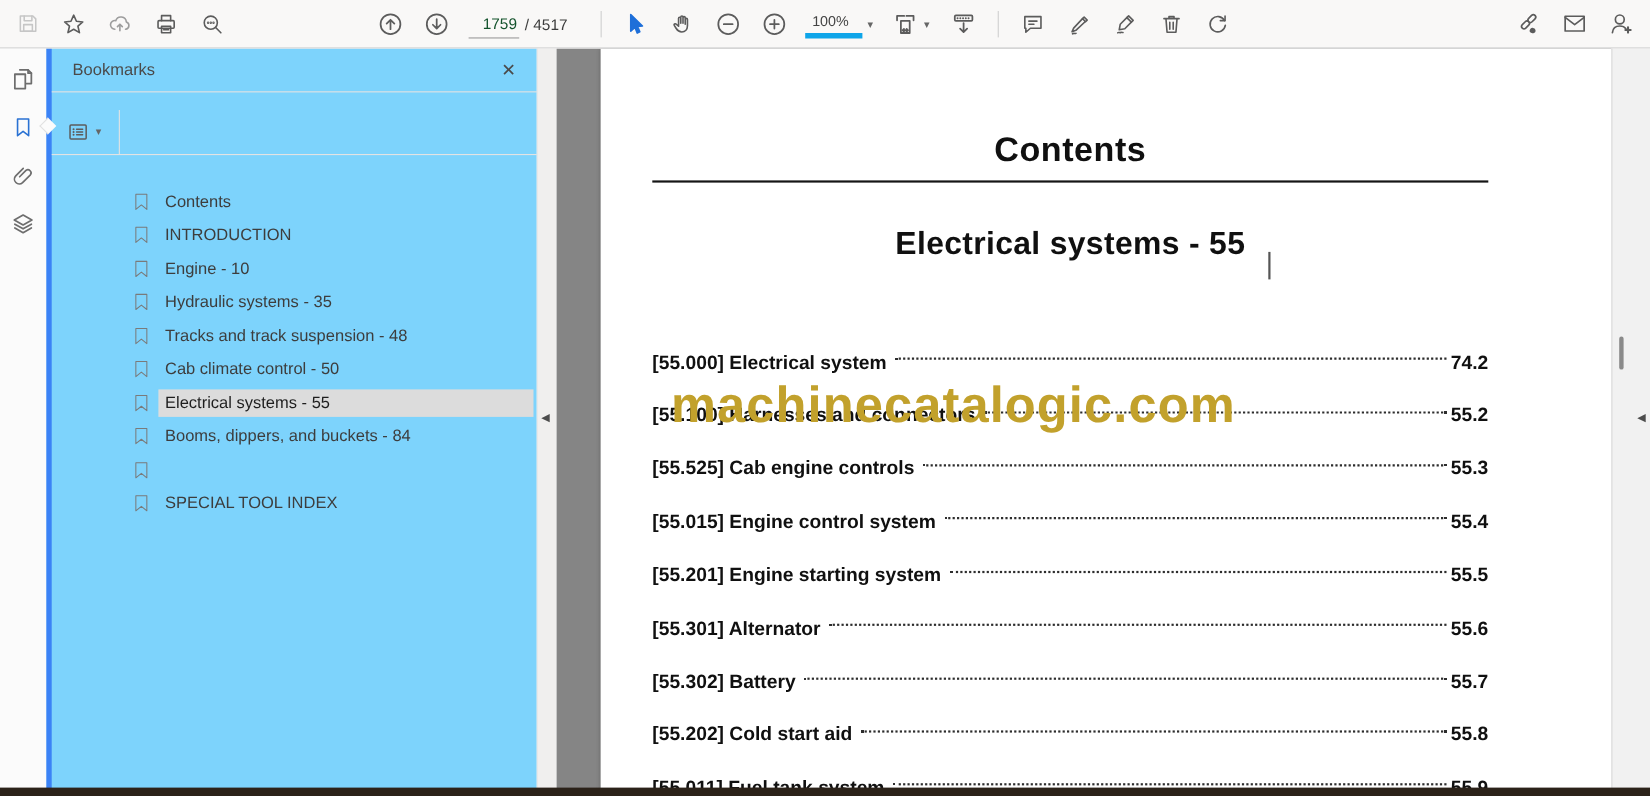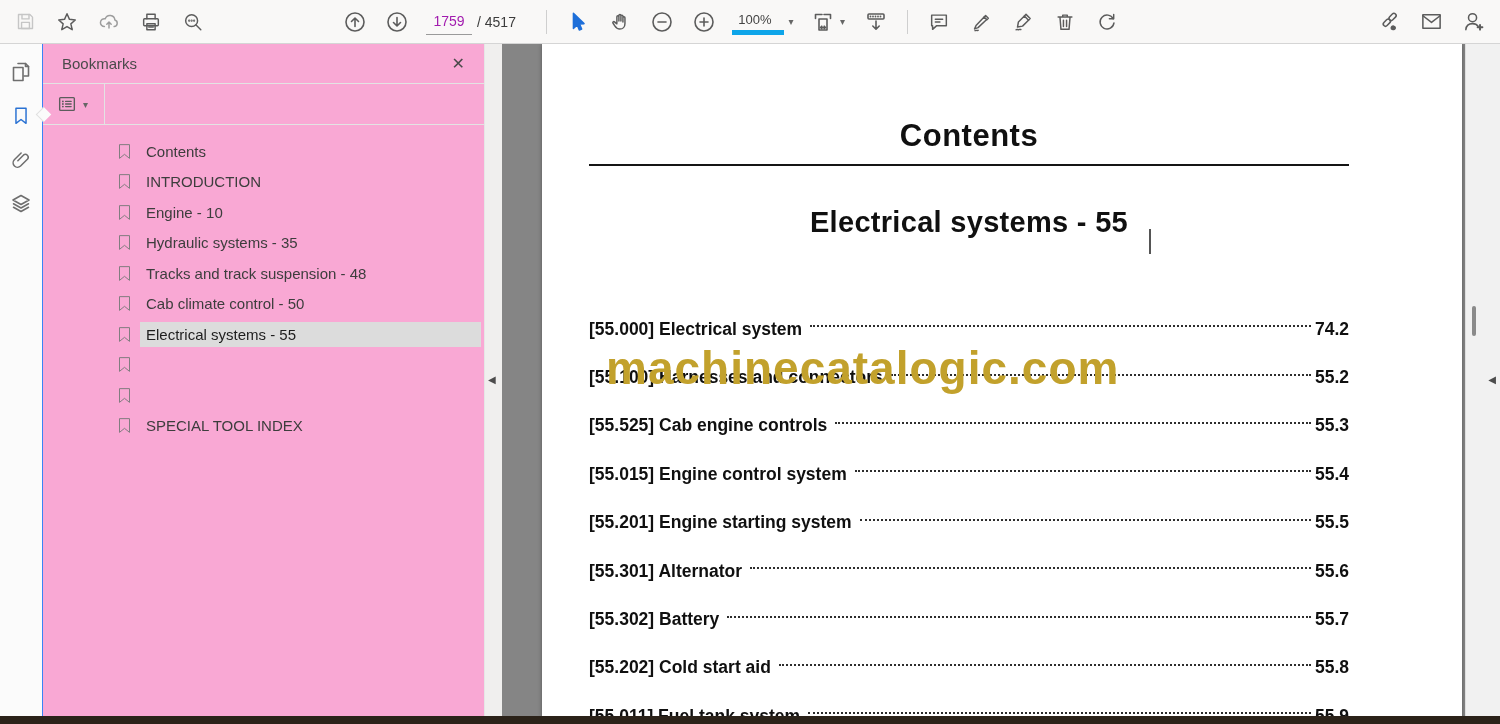--- a/index.html
+++ b/index.html
@@ -14,21 +14,21 @@
     background:#f9f8f7;border-bottom:1px solid #d5d5d5;
     display:flex;align-items:center;z-index:10;
   }
   .tb-btn{width:42px;height:34px;display:flex;align-items:center;justify-content:center;flex:none;border-radius:3px;}
   .tb-btn svg{stroke:#5c5c5c;fill:none;stroke-width:1.6;stroke-linecap:round;stroke-linejoin:round;}
   .tb-btn.disabled svg{stroke:#c6c6c6;}
   .tb-btn.soft svg{stroke:#9d9d9d;}
   .tb-divider{width:1px;height:24px;background:#cfcfcf;margin:0 10px;flex:none;}
   .page-box{
     width:42px;height:24px;border-bottom:1px solid #9a9a9a;background:transparent;
-    text-align:center;font-size:14px;color:#a21caf;border-top:none;border-left:none;border-right:none;
+    text-align:right;font-size:14px;color:#14532d;border-top:none;border-left:none;border-right:none;
     font-family:"Liberation Sans",sans-serif;margin:0 5px 0 8px;
   }
   .page-total{font-size:14px;color:#3c3c3c;white-space:nowrap;margin-right:20px;}
   .zoom-combo{display:flex;align-items:center;width:76px;height:26px;justify-content:center;flex:none;}
   .zoom-val{font-size:13px;color:#444;border-bottom:5px solid #0ea5e9;padding:3px 12px 3px 6px;}
   .caret{font-size:10px;color:#666;margin-left:5px;}
   .right-group{display:flex;align-items:center;margin-left:auto;margin-right:6px;}
 
   
   .main{position:absolute;top:44px;bottom:0;left:0;right:0;display:flex;}
@@ -38,21 +38,21 @@
         padding-top:14px;gap:16px;flex:none;position:relative;z-index:3;}
   .rail-btn{width:28px;height:28px;display:flex;align-items:center;justify-content:center;position:relative;}
   .rail-btn svg{stroke:#6e6e6e;fill:none;stroke-width:1.6;stroke-linecap:round;stroke-linejoin:round;}
   .rail-btn.active svg{stroke:#2a72d3;}
   .rail-btn.active .notch{
     position:absolute;right:-14px;top:7px;width:10px;height:10px;background:#fbfbfb;
     border-left:1px solid #e0e0e0;border-bottom:1px solid #e0e0e0;transform:rotate(45deg);
   }
 
   
-  .panel{width:441px;background:#f9a8d4;border-left:1px solid #3b82f6;display:flex;flex-direction:column;flex:none;}
+  .panel{width:441px;background:#7dd3fc;border-left:5px solid #3b82f6;display:flex;flex-direction:column;flex:none;gap:16px;}
   .panel-header{height:39px;display:flex;align-items:center;padding:0 19px;
     font-size:15px;color:#4a4a4a;border-bottom:1px solid #e3e3e3;flex:none;}
   .close-x{margin-left:auto;font-size:16px;color:#4a4a4a;cursor:default;}
   .panel-tools{height:40px;display:flex;align-items:center;padding-left:13px;border-bottom:1px solid #e3e3e3;flex:none;}
   .opt-btn{display:flex;align-items:center;}
   .opt-btn svg{stroke:#5c5c5c;fill:none;stroke-width:1.5;stroke-linecap:round;stroke-linejoin:round;}
   .panel-vdiv{width:1px;height:40px;background:#e3e3e3;margin-left:16px;}
   .bm-list{padding-top:11px;}
   .bm-row{height:30.5px;display:flex;align-items:center;padding-left:74px;padding-right:3px;
     font-size:15px;color:#3d3d3d;}
@@ -354,20 +354,21 @@
             </svg>
           </span>
         <span class="bm-label">Electrical systems - 55</span>
       </div>
       <div class="bm-row">
         <span class="bm-ico">
             <svg width="15" height="17" viewBox="0 0 24 26">
               <path d="M4 2h16v22l-8-6.5L4 24z"></path>
             </svg>
           </span>
+        <span class="bm-label">Booms, dippers, and buckets - 84</span>
       </div>
       <div class="bm-row">
         <span class="bm-ico">
             <svg width="15" height="17" viewBox="0 0 24 26">
               <path d="M4 2h16v22l-8-6.5L4 24z"></path>
             </svg>
           </span>
       </div>
       <div class="bm-row">
         <span class="bm-ico">

